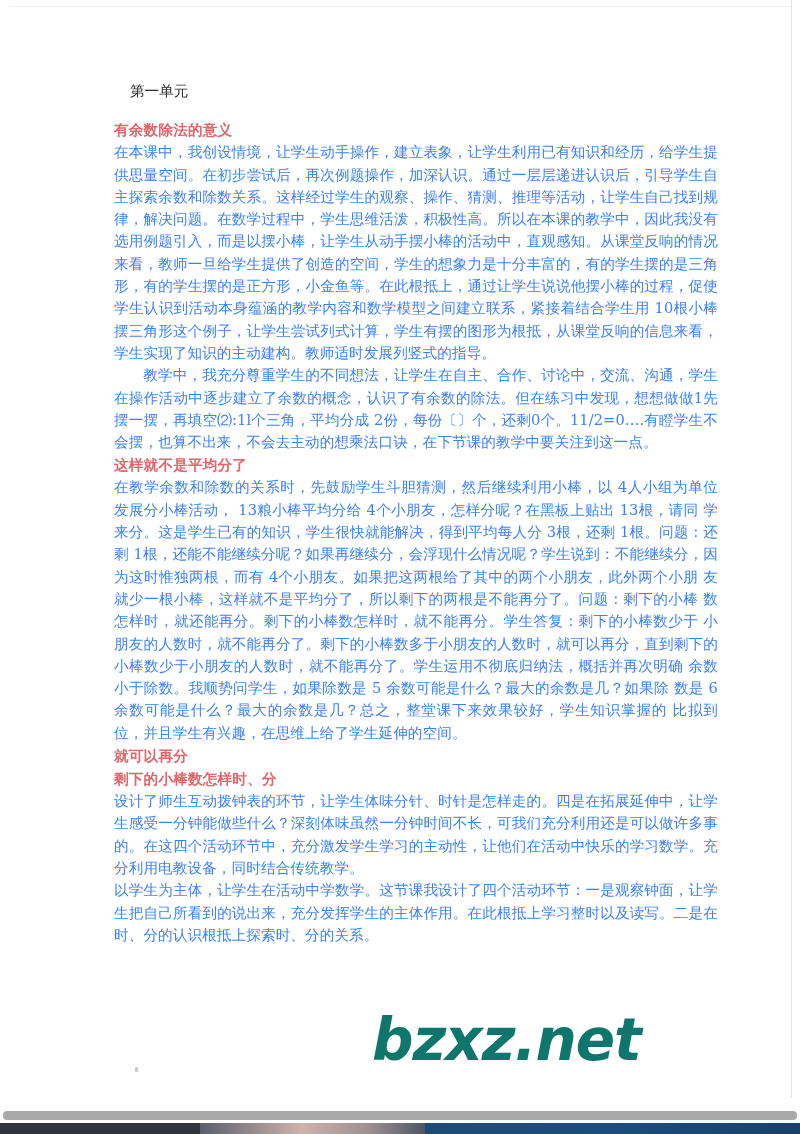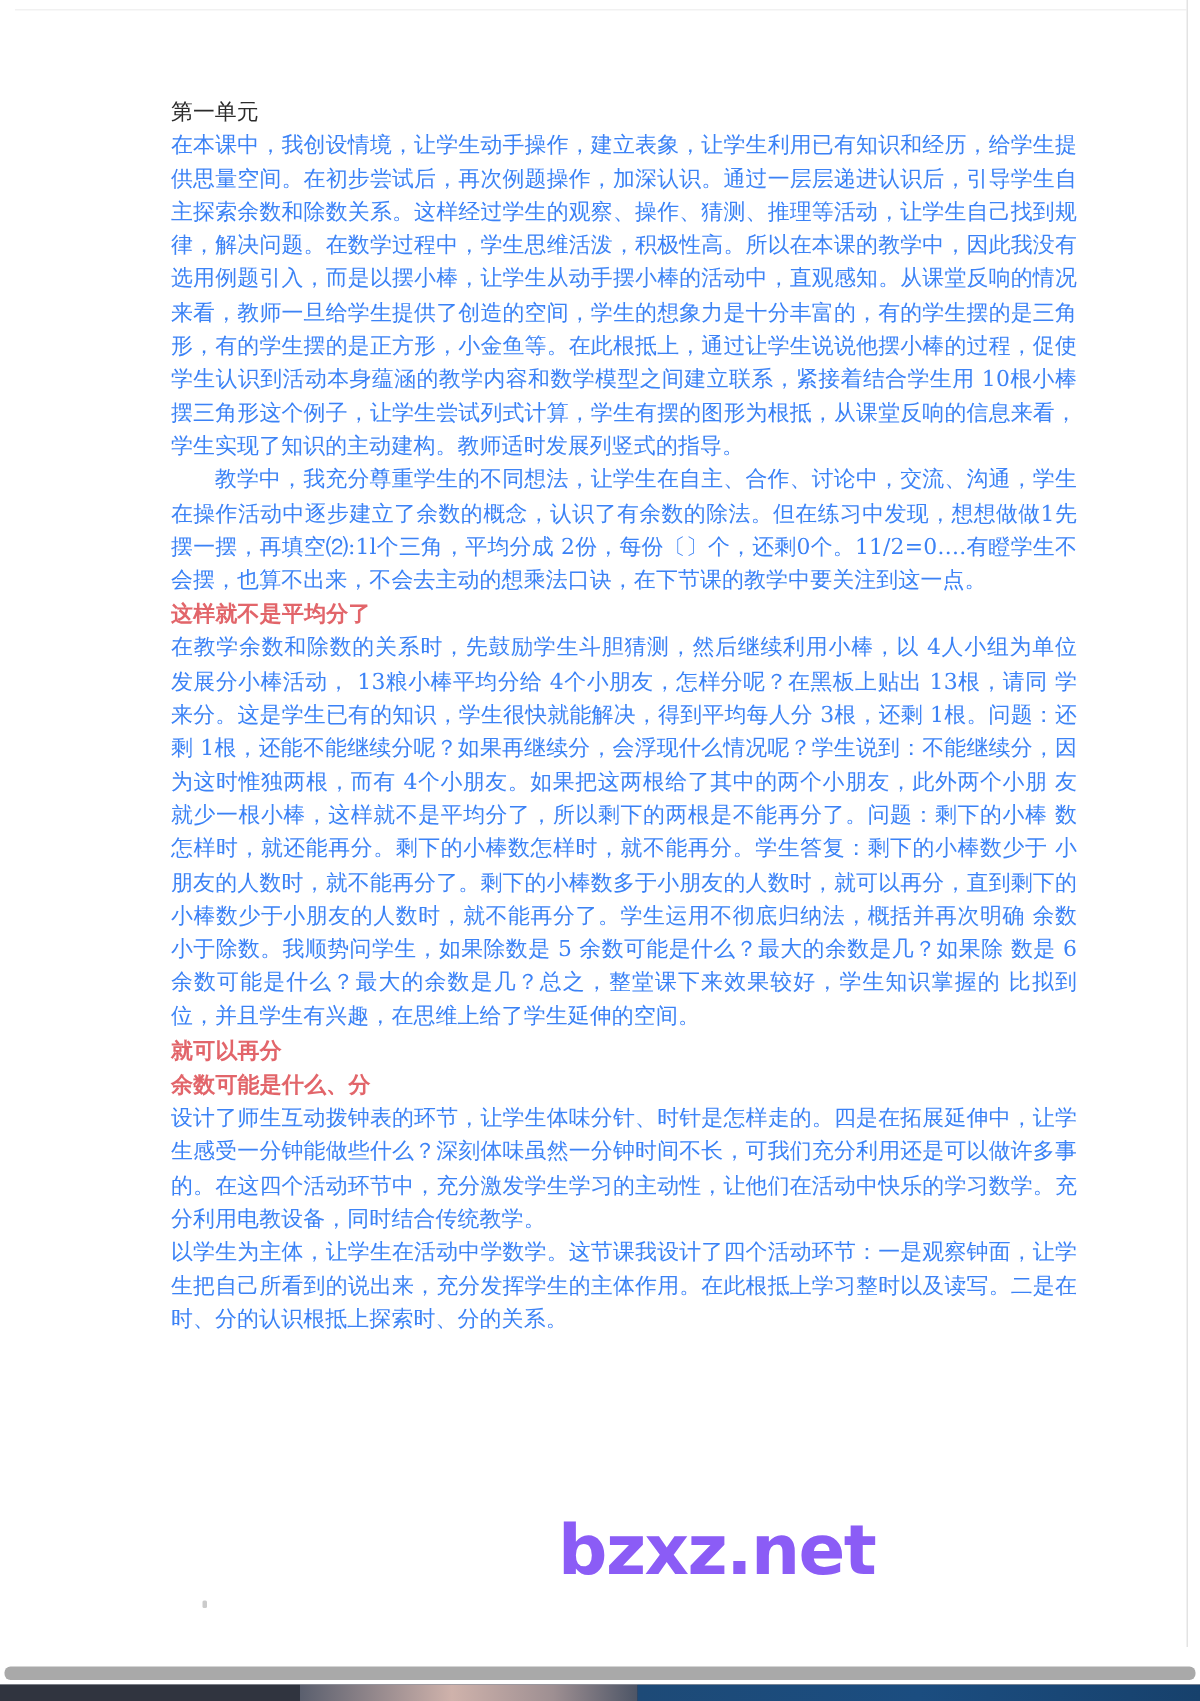--- a/index.html
+++ b/index.html
@@ -38,26 +38,27 @@
     height: 1px;
     background: #f1f1f1;
   }
 
   
   #watermark {
     position: absolute;
     left: 372px;
     top: 1006px;
     font-family: "DejaVu Sans", "Liberation Sans", sans-serif;
-    font-size: 46px;
+    font-size: 58px;
     font-weight: bold;
     letter-spacing: -1px;
-    color: #8b5cf6;
+    color: #0f766e;
     user-select: none;
     white-space: nowrap;
+    font-style: italic;
   }
 
   
   #doc-body {
     position: absolute;
     left: 114px;
     top: 64px;
     width: 604px;
   }
 
@@ -72,21 +73,21 @@
   }
 
   .para.indent {
     text-indent: 2em;
   }
   .para.indent-half {
     text-indent: 0.6em;
   }
 
   .heading-plain {
-    margin: 0;
+    margin: 16px;
     color: #2b2b2b;
     font-size: 14.6px;
     line-height: 22.3px;
     font-weight: normal;
   }
 
   .heading-red {
     margin: 0;
     color: #e2656a;
     font-size: 14.6px;
@@ -153,26 +154,27 @@
   <div class="scan-edge-top"></div>
   <div class="scan-edge-right"></div>
 
   <div id="watermark">bzxz.net</div>
 
   <div class="speck"></div>
 
   <div id="doc-body">
 
   <div class="heading-plain">第一单元</div>
+      <div class="heading-red">有余数除法的意义</div>
       <div class="para">在本课中，我创设情境，让学生动手操作，建立表象，让学生利用已有知识和经历，给学生提供思量空间。在初步尝试后，再次例题操作，加深认识。通过一层层递进认识后，引导学生自主探索余数和除数关系。这样经过学生的观察、操作、猜测、推理等活动，让学生自己找到规律，解决问题。在数学过程中，学生思维活泼，积极性高。所以在本课的教学中，因此我没有选用例题引入，而是以摆小棒，让学生从动手摆小棒的活动中，直观感知。从课堂反响的情况来看，教师一旦给学生提供了创造的空间，学生的想象力是十分丰富的，有的学生摆的是三角形，有的学生摆的是正方形，小金鱼等。在此根抵上，通过让学生说说他摆小棒的过程，促使学生认识到活动本身蕴涵的教学内容和数学模型之间建立联系，紧接着结合学生用 10根小棒摆三角形这个例子，让学生尝试列式计算，学生有摆的图形为根抵，从课堂反响的信息来看，学生实现了知识的主动建构。教师适时发展列竖式的指导。</div>
       <div class="para indent">教学中，我充分尊重学生的不同想法，让学生在自主、合作、讨论中，交流、沟通，学生在操作活动中逐步建立了余数的概念，认识了有余数的除法。但在练习中发现，想想做做1先摆一摆，再填空⑵:1l个三角，平均分成 2份，每份〔〕个，还剩0个。11/2=0….有瞪学生不会摆，也算不出来，不会去主动的想乘法口诀，在下节课的教学中要关注到这一点。</div>
       <div class="heading-red">这样就不是平均分了</div>
       <div class="para">在教学余数和除数的关系时，先鼓励学生斗胆猜测，然后继续利用小棒，以 4人小组为单位 发展分小棒活动， 13粮小棒平均分给 4个小朋友，怎样分呢？在黑板上贴出 13根，请同 学来分。这是学生已有的知识，学生很快就能解决，得到平均每人分 3根，还剩 1根。问题：还剩 1根，还能不能继续分呢？如果再继续分，会浮现什么情况呢？学生说到：不能继续分，因为这时惟独两根，而有 4个小朋友。如果把这两根给了其中的两个小朋友，此外两个小朋 友就少一根小棒，这样就不是平均分了，所以剩下的两根是不能再分了。问题：剩下的小棒 数怎样时，就还能再分。剩下的小棒数怎样时，就不能再分。学生答复：剩下的小棒数少于 小朋友的人数时，就不能再分了。剩下的小棒数多于小朋友的人数时，就可以再分，直到剩下的小棒数少于小朋友的人数时，就不能再分了。学生运用不彻底归纳法，概括并再次明确 余数小于除数。我顺势问学生，如果除数是 5 余数可能是什么？最大的余数是几？如果除 数是 6 余数可能是什么？最大的余数是几？总之，整堂课下来效果较好，学生知识掌握的 比拟到位，并且学生有兴趣，在思维上给了学生延伸的空间。</div>
       <div class="heading-red">就可以再分</div>
-      <div class="heading-red">余数可能是什么、分</div>
+      <div class="heading-red">剩下的小棒数怎样时、分</div>
       <div class="para">设计了师生互动拨钟表的环节，让学生体味分针、时针是怎样走的。四是在拓展延伸中，让学生感受一分钟能做些什么？深刻体味虽然一分钟时间不长，可我们充分利用还是可以做许多事的。在这四个活动环节中，充分激发学生学习的主动性，让他们在活动中快乐的学习数学。充分利用电教设备，同时结合传统教学。</div>
       <div class="para">以学生为主体，让学生在活动中学数学。这节课我设计了四个活动环节：一是观察钟面，让学生把自己所看到的说出来，充分发挥学生的主体作用。在此根抵上学习整时以及读写。二是在时、分的认识根抵上探索时、分的关系。</div>
     </div>
 
   <div id="bottom-scrollbar"></div>
 
   <div id="bottom-strip">
     <div class="seg-dark"></div>
     <div class="seg-photo"></div>
     <div class="seg-blue"></div>

